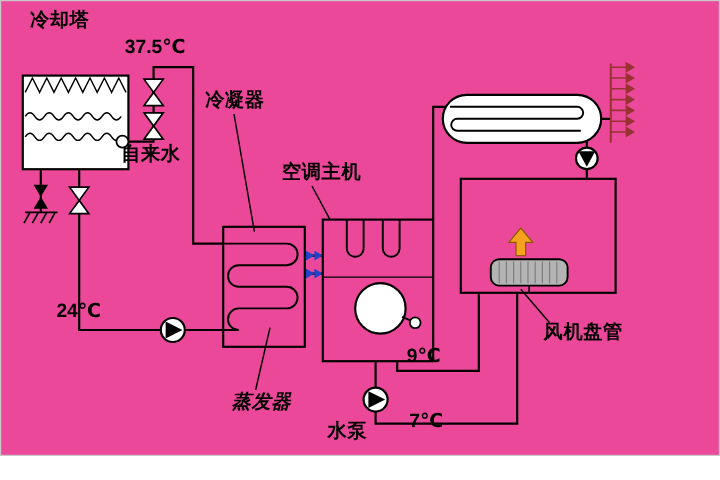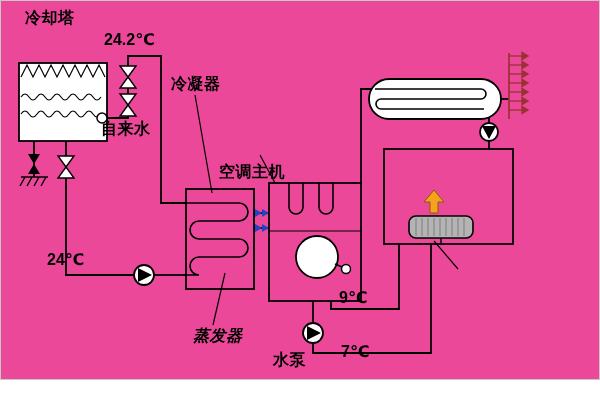--- a/index.html
+++ b/index.html
@@ -149,22 +149,23 @@
 
     <g stroke="#000" stroke-width="1.2">
       <line x1="194" y1="94" x2="211" y2="192"></line>
       <line x1="212" y1="324" x2="224" y2="272"></line>
       <line x1="259" y1="154" x2="274" y2="182"></line>
       <line x1="457" y1="268" x2="433" y2="240"></line>
     </g>
   </svg>
 
   <div class="lbl" style="left:24px;top:8px;">冷却塔</div>
-  <div class="lbl temp" style="left:103px;top:30px;">24.2℃</div>
+  <div class="lbl temp" style="left:103px;top:30px;">37.5℃</div>
   <div class="lbl" style="left:170px;top:74px;">冷凝器</div>
   <div class="lbl" style="left:100px;top:119px;font-family:Liberation Serif, serif;">自来水</div>
-  <div class="lbl" style="left:218px;top:134px;margin-top:28px;">空调主机</div>
+  <div class="lbl" style="left:234px;top:134px;">空调主机</div>
   <div class="lbl temp" style="left:46px;top:250px;">24℃</div>
   <div class="lbl" style="left:192px;top:326px;font-style:italic;">蒸发器</div>
   <div class="lbl temp" style="left:338px;top:288px;">9℃</div>
   <div class="lbl" style="left:272px;top:350px;">水泵</div>
   <div class="lbl temp" style="left:340px;top:342px;">7℃</div>
+  <div class="lbl" style="left:452px;top:268px;">风机盘管</div>
 </div>
 
 </body></html>

